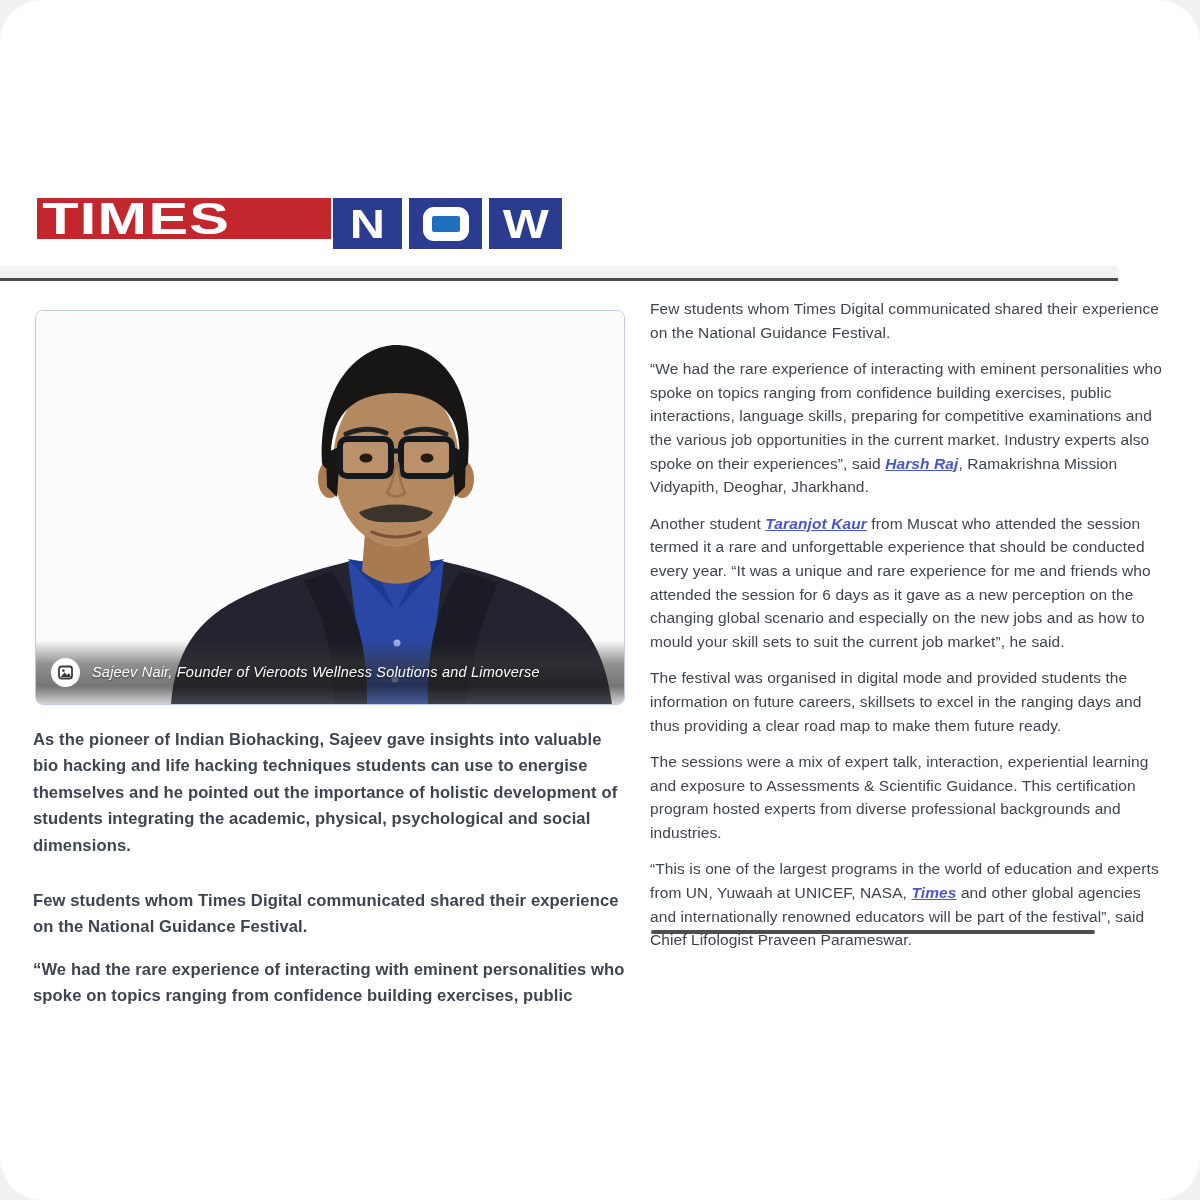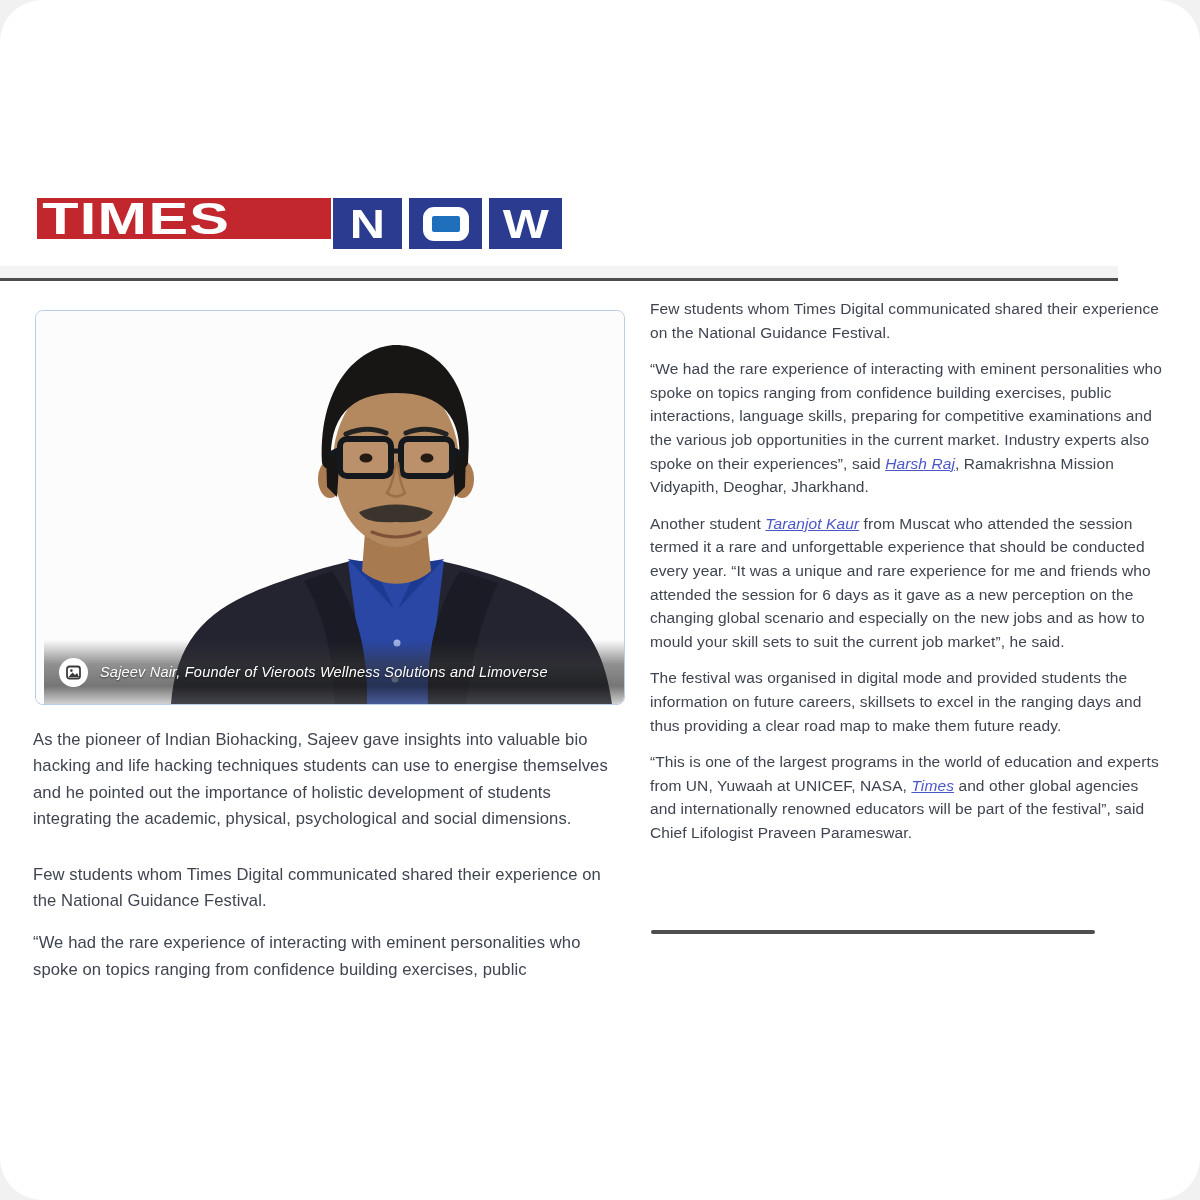--- a/index.html
+++ b/index.html
@@ -48,21 +48,21 @@
   .rule-line  { position: absolute; left: 0; top: 278px; width: 1118px; height: 3px; background: #4c4c4c; }
 
   
   .figure {
     position: absolute; left: 35px; top: 310px; width: 588px; height: 393px;
     margin: 0; border: 1px solid var(--image-border, #b9cce9); border-radius: 8px;
     overflow: hidden; background: #fcfcfc;
   }
   .figure > svg { position: absolute; inset: 0; }
   .caption-bar {
-    position: absolute; left: 8px; right: 0; bottom: 0; height: 64px;
+    position: absolute; left: 0; right: 0; bottom: 0; height: 64px;
     display: flex; align-items: center; gap: 12px; padding: 0 15px;
     background: linear-gradient(180deg,
       rgba(0,0,0,0) 0%,
       rgba(55,55,55,0.55) 38%,
       rgba(35,35,35,0.62) 72%,
       rgba(130,130,130,0.35) 100%);
   }
   .caption-icon {
     width: 29px; height: 29px; border-radius: 50%; background: #ffffff;
     display: flex; align-items: center; justify-content: center; flex: 0 0 auto;
@@ -70,34 +70,35 @@
   .caption-text {
     color: #ffffff; font-style: italic; font-size: 14.5px; font-weight: 500;
     letter-spacing: 0.2px; text-shadow: 0 1px 2px rgba(0,0,0,0.55);
   }
 
   
   .left-col {
     position: absolute; left: 33px; top: 727px; width: 594px;
     font-size: 16.6px; line-height: 26.4px; color: var(--text, #3e4450);
     letter-spacing: 0.1px;
+    font-weight: bold;
   }
   .left-col p { margin: 0 0 16px 0; }
   .left-col p:first-child { margin-bottom: 29px; }
 
   .right-col {
     position: absolute; left: 650px; top: 297px; width: 517px;
     font-size: 15.5px; line-height: 23.6px; color: var(--text, #3e4450);
     letter-spacing: 0.1px;
   }
   .right-col p { margin: 0 0 13px 0; }
 
   .inline-link {
     color: var(--link, #4a57c8);
-    font-style: italic; font-weight: 400;
+    font-style: italic; font-weight: 700;
     text-decoration: underline;
   }
 
   .right-divider {
     position: absolute; left: 651px; top: 930px; width: 444px; height: 4px;
     background: var(--divider-dark, #4e4e4e); border-radius: 2px;
   }
 </style>
 </head>
 <body>
@@ -183,18 +184,19 @@
       <p>As the pioneer of Indian Biohacking, Sajeev gave insights into valuable bio hacking and life hacking techniques students can use to energise themselves and he pointed out the importance of holistic development of students integrating the academic, physical, psychological and social dimensions.</p>
       <p>Few students whom Times Digital communicated shared their experience on the National Guidance Festival.</p>
       <p>“We had the rare experience of interacting with eminent personalities who spoke on topics ranging from confidence building exercises, public</p>
     </div>
 
   <div class="right-col">
       <p>Few students whom Times Digital communicated shared their experience on the National Guidance Festival.</p>
       <p>“We had the rare experience of interacting with eminent personalities who spoke on topics ranging from confidence building exercises, public interactions, language skills, preparing for competitive examinations and the various job opportunities in the current market. Industry experts also spoke on their experiences”, said <a href="#" class="inline-link">Harsh Raj</a>, Ramakrishna Mission Vidyapith, Deoghar, Jharkhand.</p>
       <p>Another student <a href="#" class="inline-link">Taranjot Kaur</a> from Muscat who attended the session termed it a rare and unforgettable experience that should be conducted every year. “It was a unique and rare experience for me and friends who attended the session for 6 days as it gave as a new perception on the changing global scenario and especially on the new jobs and as how to mould your skill sets to suit the current job market”, he said.</p>
       <p>The festival was organised in digital mode and provided students the information on future careers, skillsets to excel in the ranging days and thus providing a clear road map to make them future ready.</p>
+      <p>The sessions were a mix of expert talk, interaction, experiential learning and exposure to Assessments &amp; Scientific Guidance. This certification program hosted experts from diverse professional backgrounds and industries.</p>
       <p>“This is one of the largest programs in the world of education and experts from UN, Yuwaah at UNICEF, NASA, <a href="#" class="inline-link">Times</a> and other global agencies and internationally renowned educators will be part of the festival”, said Chief Lifologist Praveen Parameswar.</p>
     </div>
 
   <div class="right-divider"></div>
 
 </div>
 
 </body></html>

